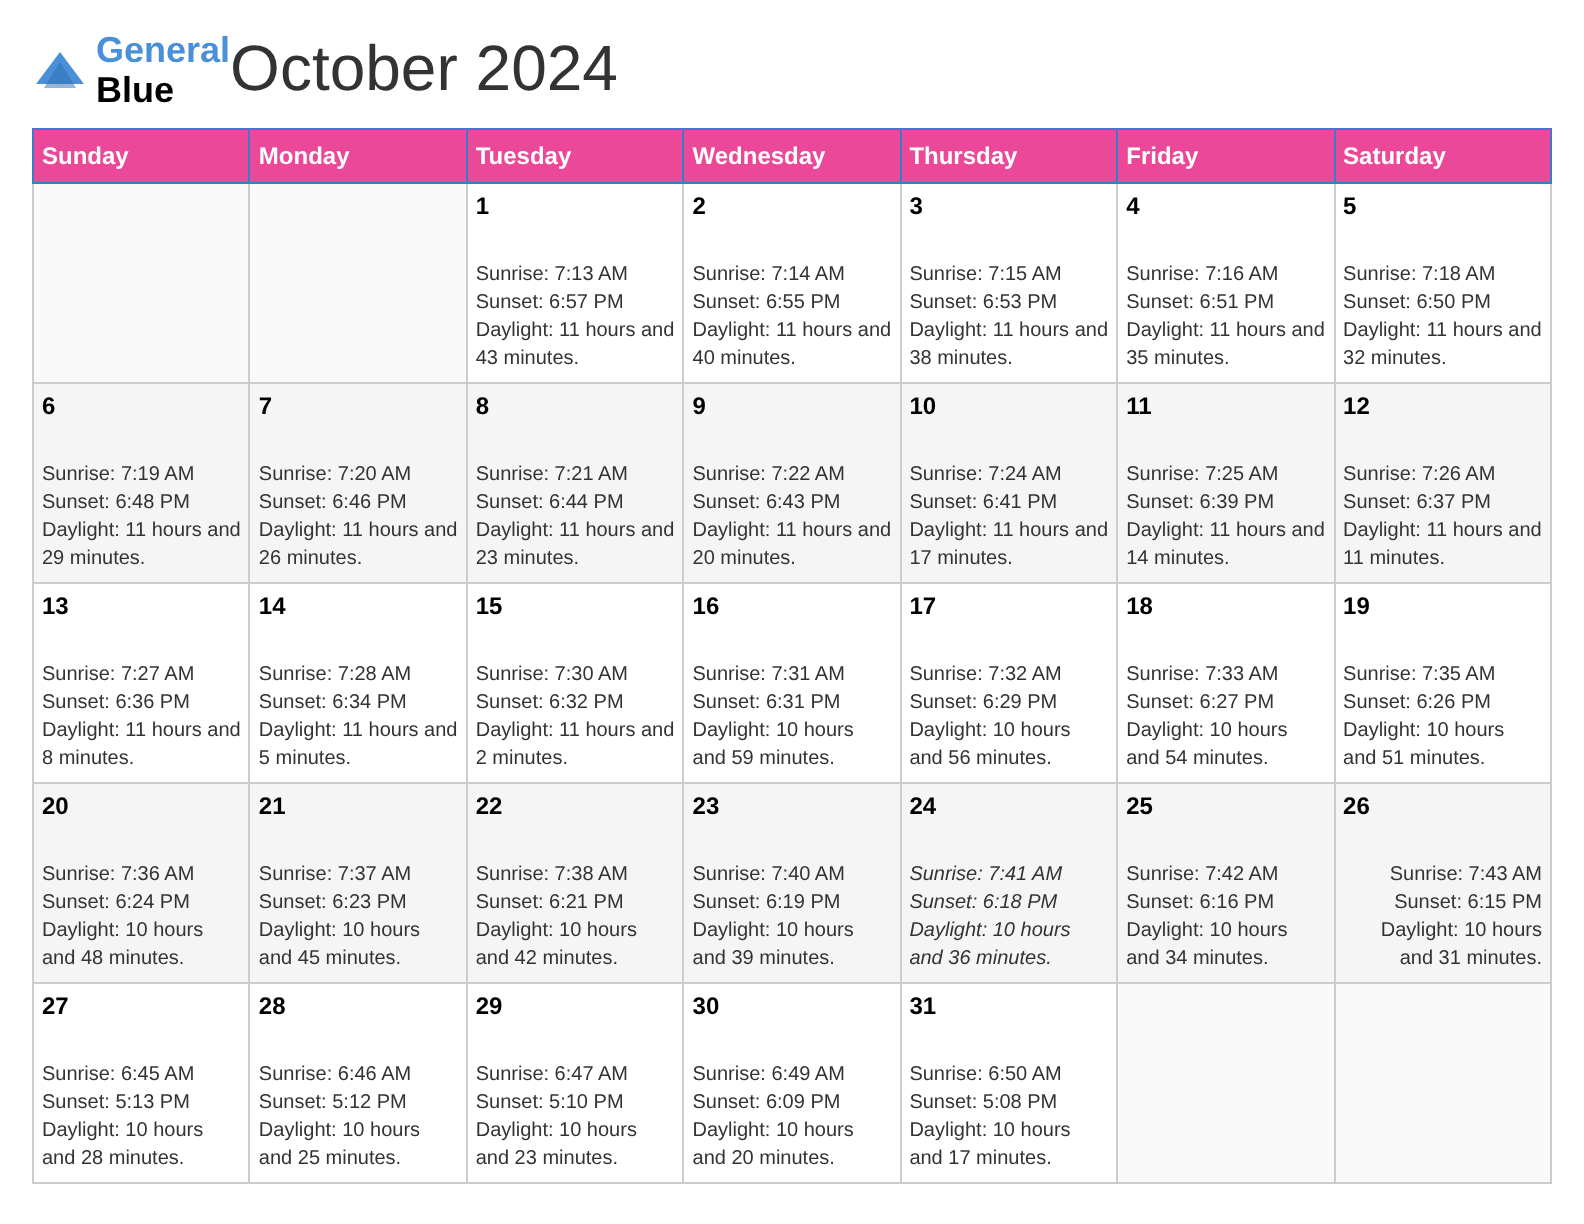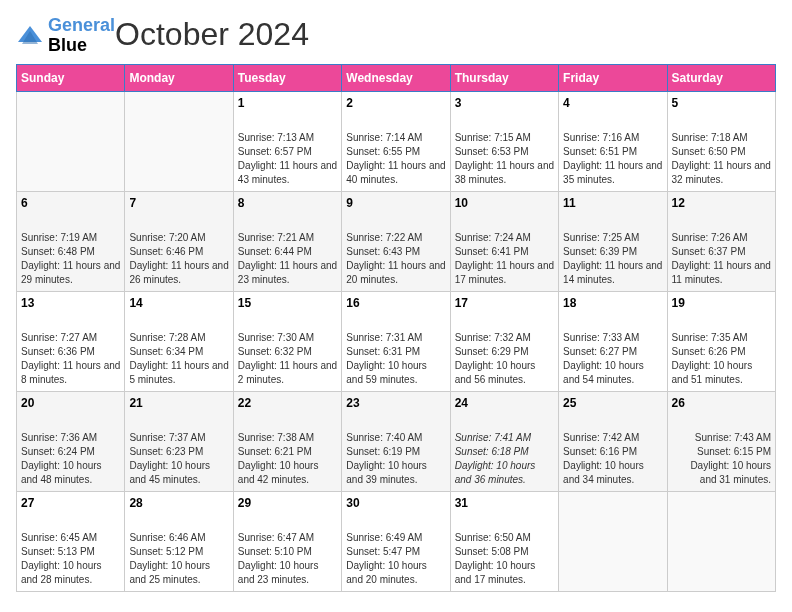--- a/index.html
+++ b/index.html
@@ -299,21 +299,21 @@
         </td>
         <td>
           <div class="day-num">29</div>
           <div class="day-info" style="white-space: pre-line;">Sunrise: 6:47 AM
 Sunset: 5:10 PM
 Daylight: 10 hours and 23 minutes.</div>
         </td>
         <td>
           <div class="day-num">30</div>
           <div class="day-info" style="white-space: pre-line;">Sunrise: 6:49 AM
-Sunset: 5:47 PM
+Sunset: 6:09 PM
 Daylight: 10 hours and 20 minutes.</div>
         </td>
         <td>
           <div class="day-num">31</div>
           <div class="day-info" style="white-space: pre-line;">Sunrise: 6:50 AM
 Sunset: 5:08 PM
 Daylight: 10 hours and 17 minutes.</div>
         </td>
         <td class="empty-cell"></td>
         <td class="empty-cell"></td>

